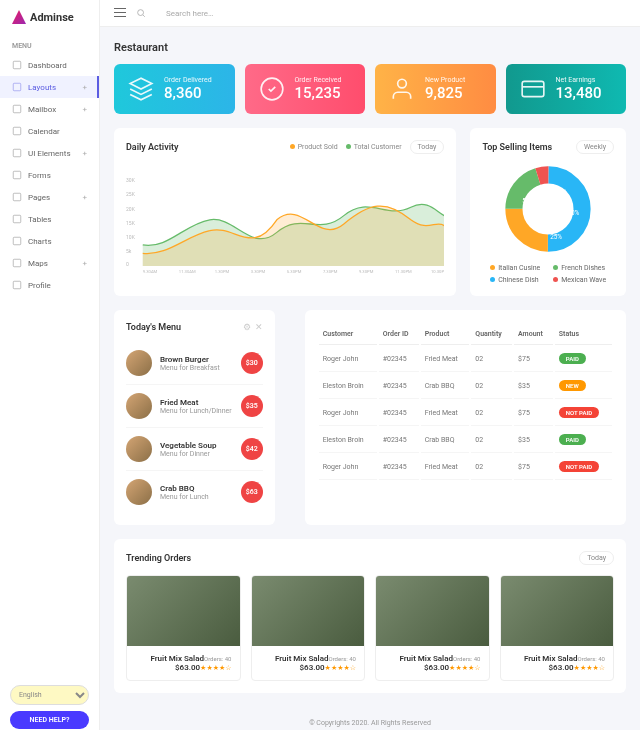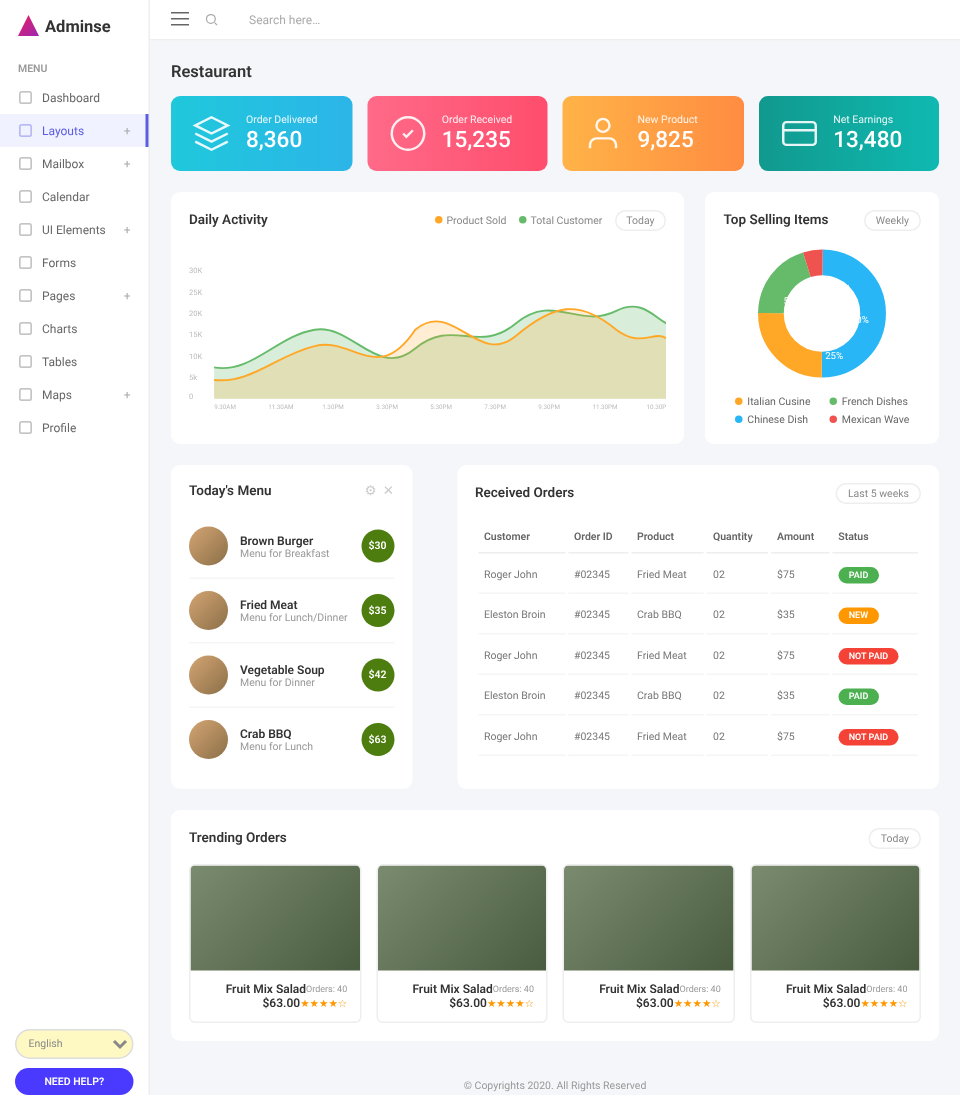--- a/index.html
+++ b/index.html
@@ -43,21 +43,21 @@
 .pill{border:1px solid #eee;border-radius:10px;padding:2px 7px;font-size:7px;color:#888;cursor:pointer}
 .chart-area{height:120px;position:relative}
 .donut-wrap{display:flex;flex-direction:column;align-items:center}
 .donut-legend{display:grid;grid-template-columns:1fr 1fr;gap:4px 10px;font-size:7px;color:#666;margin-top:10px}
 .row3{display:grid;grid-template-columns:1fr 2fr;gap:30px;margin-bottom:14px}
 .menu-item{display:flex;align-items:center;gap:8px;padding:8px 0;border-bottom:1px solid #f5f5f5}
 .menu-item:last-child{border:none}
 .food-img{width:26px;height:26px;border-radius:50%;background:linear-gradient(135deg,#d4a574,#8b6f47)}
 .menu-name{font-size:8px;font-weight:600}
 .menu-sub{font-size:7px;color:#999}
-.price-badge{margin-left:auto;width:22px;height:22px;border-radius:50%;background:#4d7c0f;color:#fff;display:flex;align-items:center;justify-content:center;font-size:7px;font-weight:600}
+.price-badge{margin-left:auto;width:22px;height:22px;border-radius:50%;background:#ef4444;color:#fff;display:flex;align-items:center;justify-content:center;font-size:7px;font-weight:600}
 .orders-table{width:100%;font-size:7px}
 .orders-table th{text-align:left;color:#666;font-weight:600;padding:6px 4px;border-bottom:1px solid #eee}
 .orders-table td{padding:8px 4px;color:#777;border-bottom:1px solid #f5f5f5}
 .status-badge{padding:2px 7px;border-radius:8px;color:#fff;font-size:6px;font-weight:600}
 .trending{display:grid;grid-template-columns:repeat(4,1fr);gap:10px}
 .trend-card{border:1px solid #eee;border-radius:4px;overflow:hidden}
 .trend-img{height:70px;background:linear-gradient(135deg,#7a8b6f,#4a5c3f)}
 .trend-body{padding:8px}
 .trend-name{font-size:8px;font-weight:600}
 .trend-row{display:flex;justify-content:flex-end;align-items:center}
@@ -121,27 +121,27 @@
           <svg class="nav-icon" viewBox="0 0 24 24" fill="none" stroke="currentColor" stroke-width="2">
             <rect x="3" y="3" width="18" height="18" rx="2"></rect>
           </svg>
           <span>Pages</span>
           <span class="nav-plus">+</span>
         </div>
         <div class="nav-item ">
           <svg class="nav-icon" viewBox="0 0 24 24" fill="none" stroke="currentColor" stroke-width="2">
             <rect x="3" y="3" width="18" height="18" rx="2"></rect>
           </svg>
+          <span>Tables</span>
+        </div>
+        <div class="nav-item ">
+          <svg class="nav-icon" viewBox="0 0 24 24" fill="none" stroke="currentColor" stroke-width="2">
+            <rect x="3" y="3" width="18" height="18" rx="2"></rect>
+          </svg>
           <span>Charts</span>
-        </div>
-        <div class="nav-item ">
-          <svg class="nav-icon" viewBox="0 0 24 24" fill="none" stroke="currentColor" stroke-width="2">
-            <rect x="3" y="3" width="18" height="18" rx="2"></rect>
-          </svg>
-          <span>Tables</span>
         </div>
         <div class="nav-item ">
           <svg class="nav-icon" viewBox="0 0 24 24" fill="none" stroke="currentColor" stroke-width="2">
             <rect x="3" y="3" width="18" height="18" rx="2"></rect>
           </svg>
           <span>Maps</span>
           <span class="nav-plus">+</span>
         </div>
         <div class="nav-item ">
           <svg class="nav-icon" viewBox="0 0 24 24" fill="none" stroke="currentColor" stroke-width="2">
@@ -322,24 +322,20 @@
                 <div>
                   <div class="menu-name">Crab BBQ</div>
                   <div class="menu-sub">Menu for Lunch</div>
                 </div>
                 <div class="price-badge">$63</div>
               </div>
             </div>
         </div>
 
         <div class="card">
-          <div class="card-head">
-            <div class="card-title">Received Orders</div>
-            <div class="pill" style="margin-left:auto">Last 5 weeks</div>
-          </div>
           <table class="orders-table">
             <thead>
                 <tr id="orders-head">
                   <th>Customer</th>
                   <th>Order ID</th>
                   <th>Product</th>
                   <th>Quantity</th>
                   <th>Amount</th>
                   <th>Status</th>
                 </tr>

